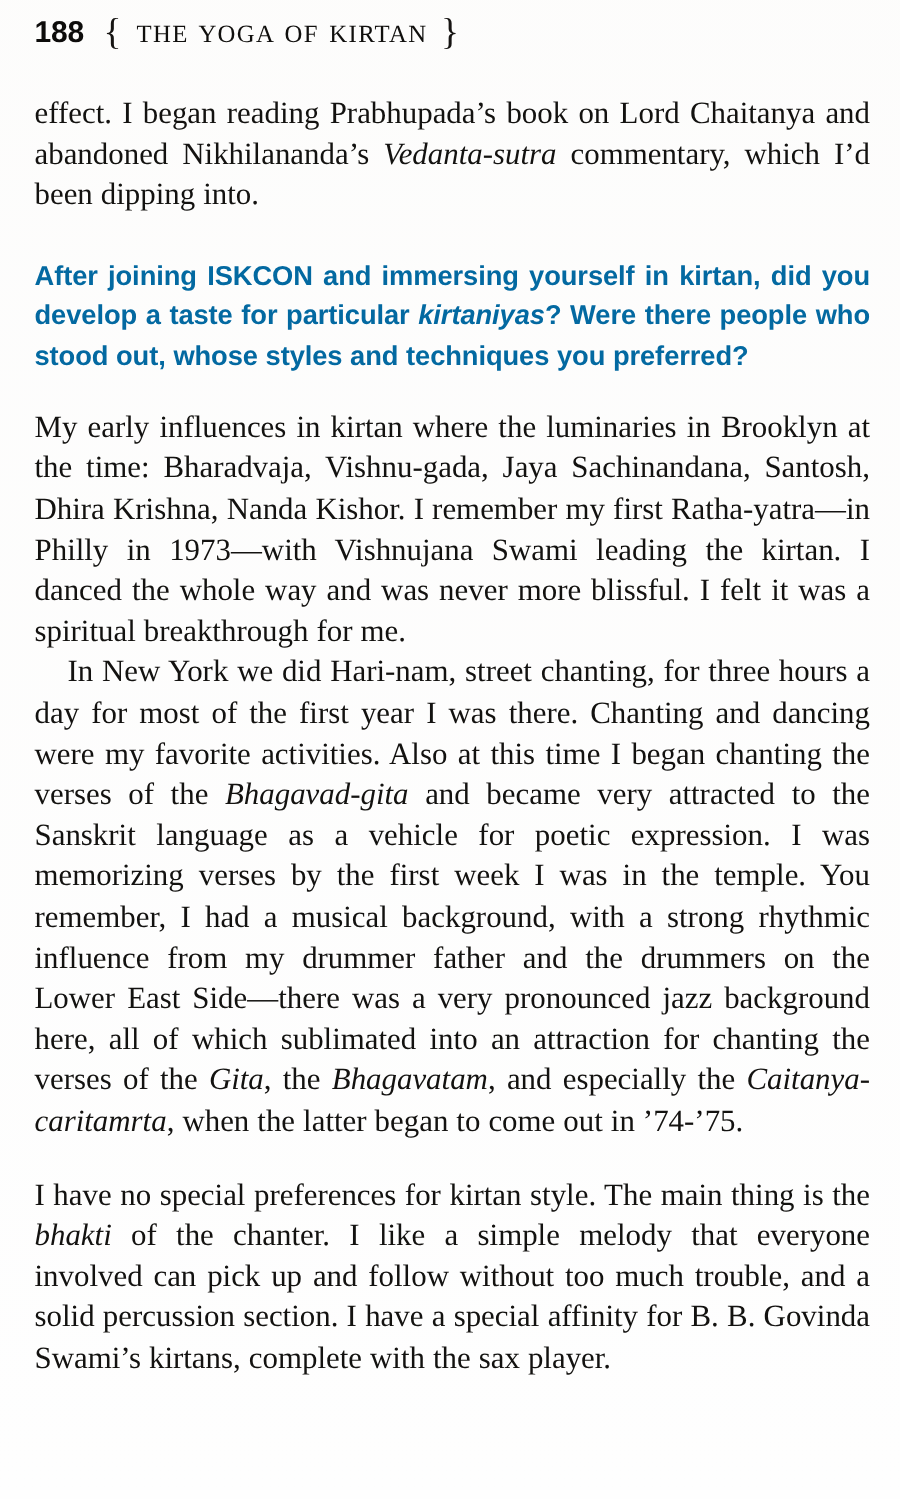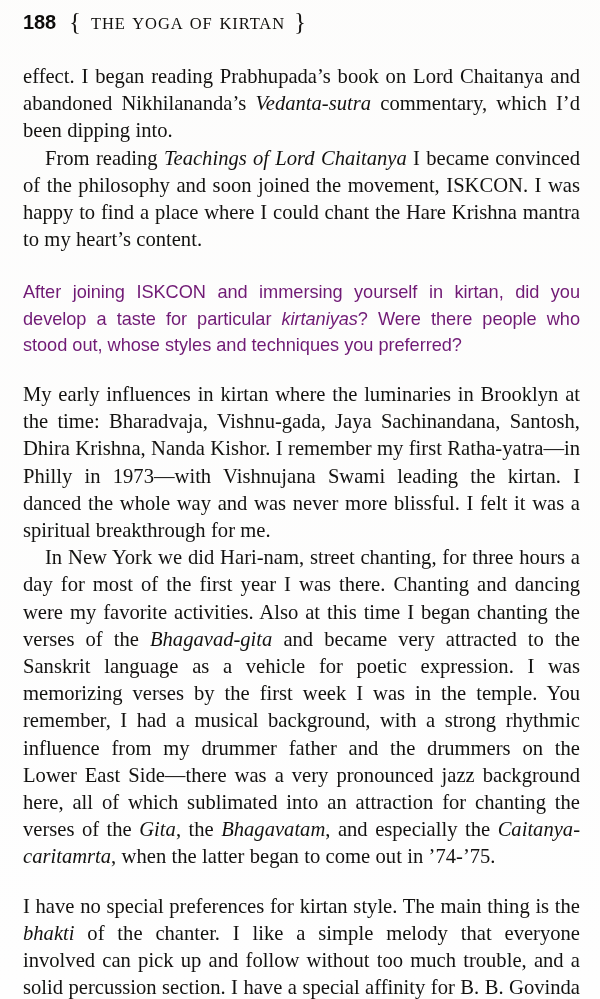--- a/index.html
+++ b/index.html
@@ -85,25 +85,25 @@
   p.body-par.indent {
     text-indent: 22px;
   }
   p.body-par + p.body-par {
     margin-top: 0;
   }
 
   h2.q-head {
     margin: 0;
     font-family: "Liberation Sans", sans-serif;
-    font-weight: normal;
+    font-weight: bold;
     font-size: 18.2px;
     line-height: 26.5px;
     text-align: justify;
-    color: #701a75;
+    color: #0369a1;
     letter-spacing: -0.05px;
     word-spacing: 0.1px;
   }
   h2.q-head .it {
     font-style: italic;
   }
 
   .gap-before-head { margin-top: 26px !important; }
   .gap-after-head  { margin-top: 22px !important; }
 
@@ -128,21 +128,20 @@
     <span class="folio">188</span>
     <span class="brace brace-left">{</span>
     <span class="head-title">The Yoga of Kirtan</span>
     <span class="brace brace-right">}</span>
   </div>
 
   <div class="column">
 
     <p class="body-par">effect. I began reading Prabhupada’s book on Lord Chaitanya and abandoned Nikhilananda’s <span class="it">Vedanta-sutra</span> commentary, which I’d been dipping into.</p>
 
-    <p class="body-par indent">From reading <span class="it">Teachings of Lord Chaitanya</span> I became convinced of the philosophy and soon joined the movement, ISKCON. I was happy to find a place where I could chant the Hare Krishna mantra to my heart’s content.</p>
 
     <h2 class="q-head gap-before-head">After joining ISKCON and immersing yourself in kirtan, did you develop a taste for particular <span class="it">kirtaniyas</span>? Were there people who stood out, whose styles and techniques you preferred?</h2>
 
     <p class="body-par gap-after-head">My early influences in kirtan where the luminaries in Brooklyn at the time: Bharadvaja, Vishnu-gada, Jaya Sachinandana, Santosh, Dhira Krishna, Nanda Kishor. I remember my first Ratha-yatra—in Philly in 1973—with Vishnujana Swami leading the kirtan. I danced the whole way and was never more blissful. I felt it was a spiritual breakthrough for me.</p>
 
     <p class="body-par indent">In New York we did Hari-nam, street chanting, for three hours a day for most of the first year I was there. Chanting and dancing were my favorite activities. Also at this time I began chanting the verses of the <span class="it">Bhagavad-gita</span> and became very attracted to the Sanskrit language as a vehicle for poetic expression. I was memorizing verses by the first week I was in the temple. You remember, I had a musical background, with a strong rhythmic influence from my drummer father and the drummers on the Lower East Side—there was a very pronounced jazz background here, all of which sublimated into an attraction for chanting the verses of the <span class="it">Gita</span>, the <span class="it">Bhagavatam</span>, and especially the <span class="it">Caitanya-caritamrta</span>, when the latter began to come out in ’74-’75.</p>
 
 
     <p class="body-par gap-after-head">I have no special preferences for kirtan style. The main thing is the <span class="it">bhakti</span> of the chanter. I like a simple melody that everyone involved can pick up and follow without too much trouble, and a solid percussion section. I have a special affinity for B. B. Govinda Swami’s kirtans, complete with the sax player.</p>
 

